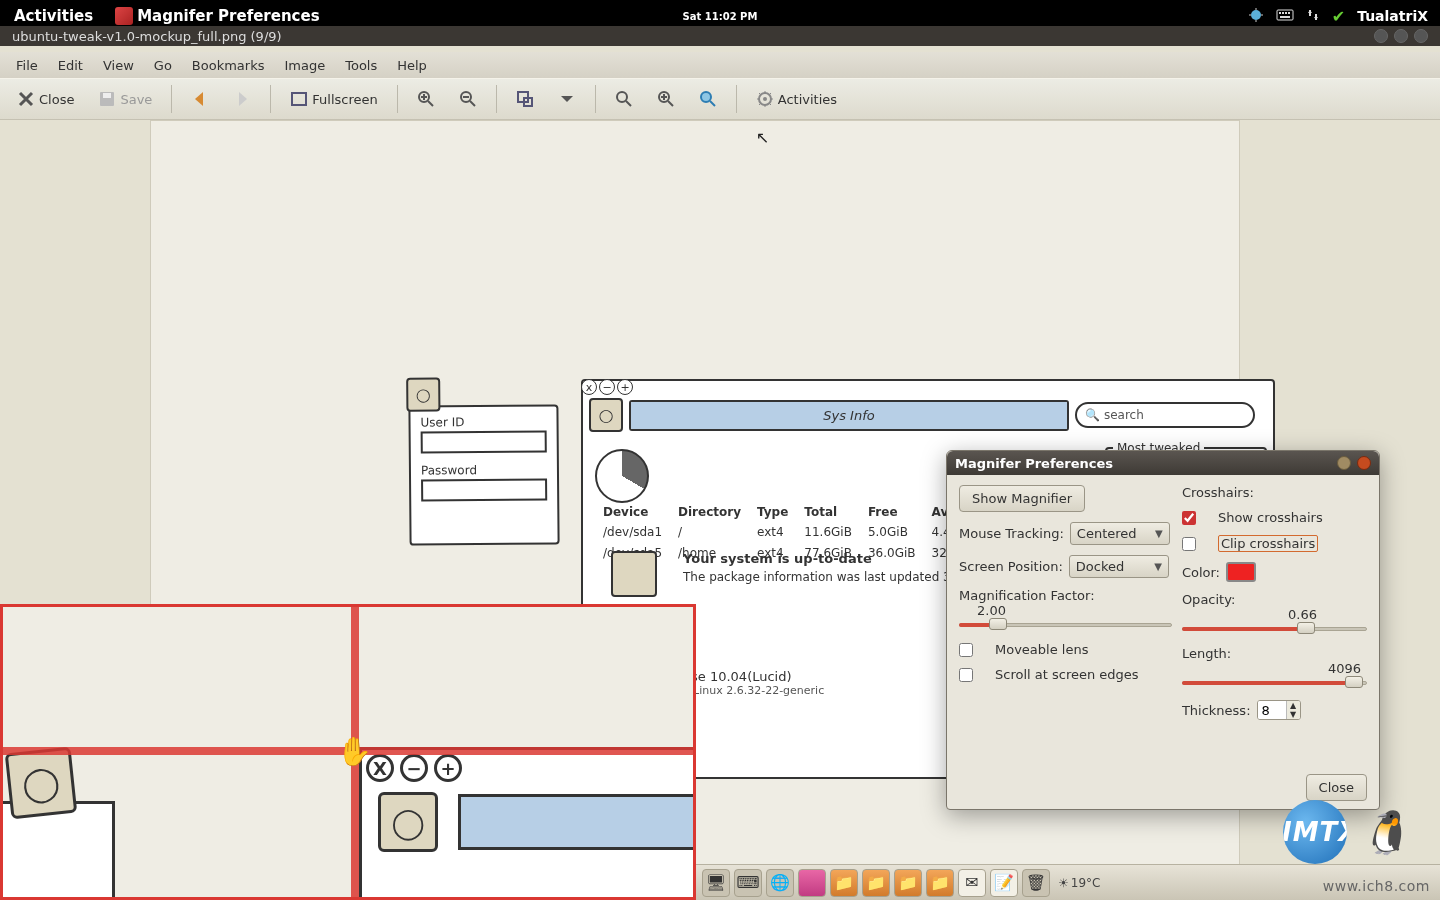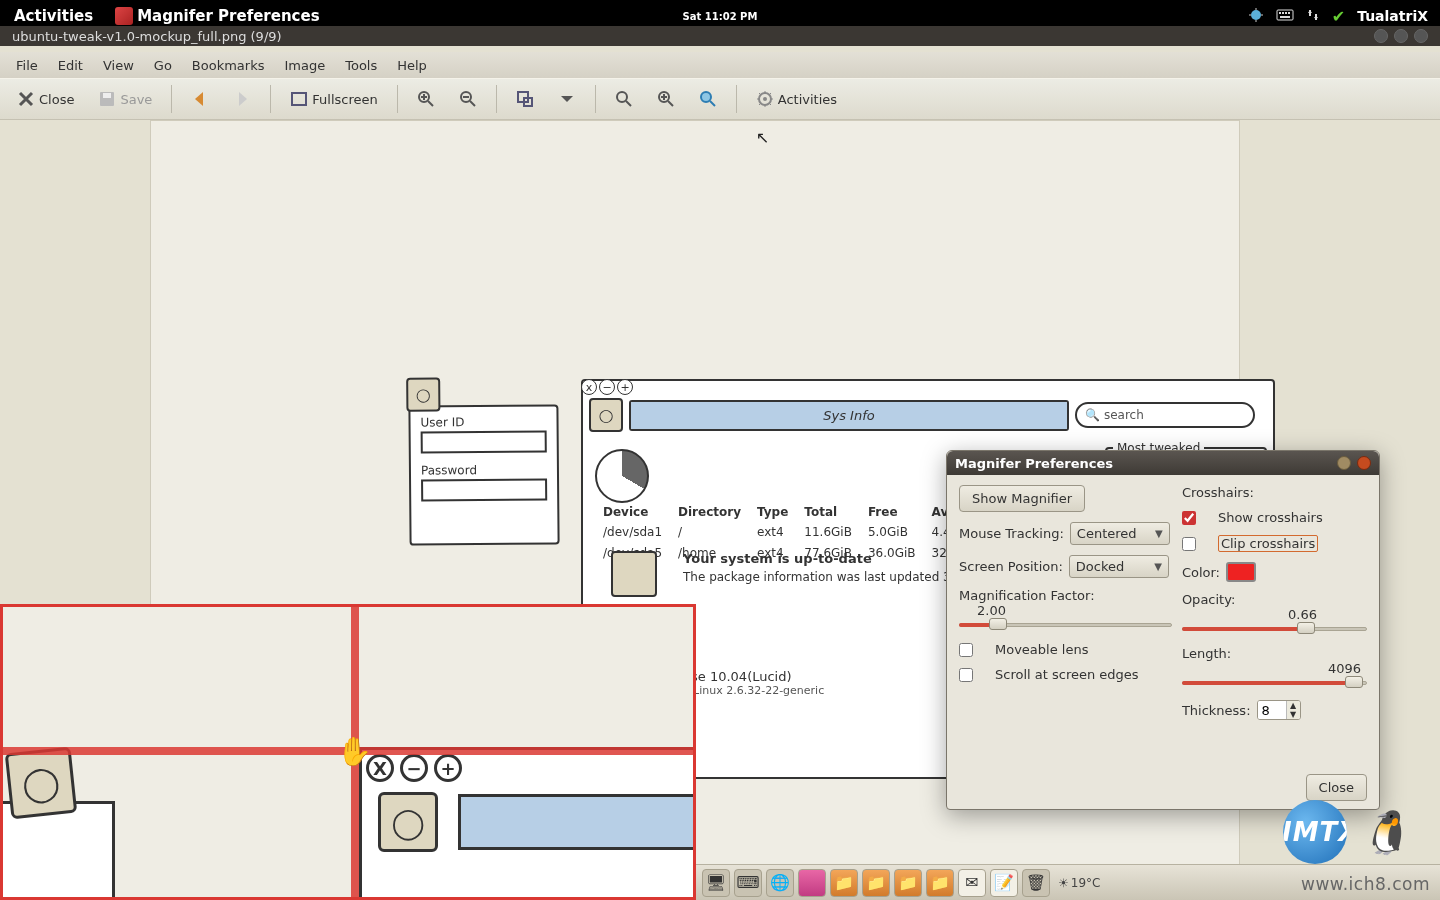--- a/index.html
+++ b/index.html
@@ -114,21 +114,21 @@
 .dock .folder { background:linear-gradient(#f3a659,#d27b2b); }
 .dock .pink { background:linear-gradient(#e867a6,#c13b82); }
 .dock .white { background:#f3f0e6; }
 .dock .temp { margin-left:4px; display:flex;align-items:center;gap:2px;font-size:12px;color:#444; }
 
 
 .wm1 { position:absolute; right:28px; bottom:36px; font-size:26px; font-weight:bold; font-style:italic; }
 .wm1 .disc { width:64px;height:64px;border-radius:32px;background:radial-gradient(circle at 35% 35%, #6cb8ef, #1f6fb8);display:inline-flex;align-items:center;justify-content:center;color:#fff;letter-spacing:1px;vertical-align:middle; overflow:hidden;}
 .wm1 .disc span{ transform:translateX(6px);} 
 .wm1 .tux { display:inline-block; vertical-align:middle; font-size:42px; margin-left:4px; }
-.wm2 { position:absolute; right:10px; bottom:6px; font-size:17px; color:#666; letter-spacing:.5px; }
+.wm2 { position:absolute; right:10px; bottom:6px; font-size:14px; color:#666; letter-spacing:.5px; }
 
 .cursor-arrow { position:absolute; top:128px; left:756px; font-size:16px; color:#222; }
 </style>
 </head>
 <body>
 
 <div class="top-panel">
   <div class="activities">Activities</div>
   <div class="window-title">
     <span class="app-icon"></span>

